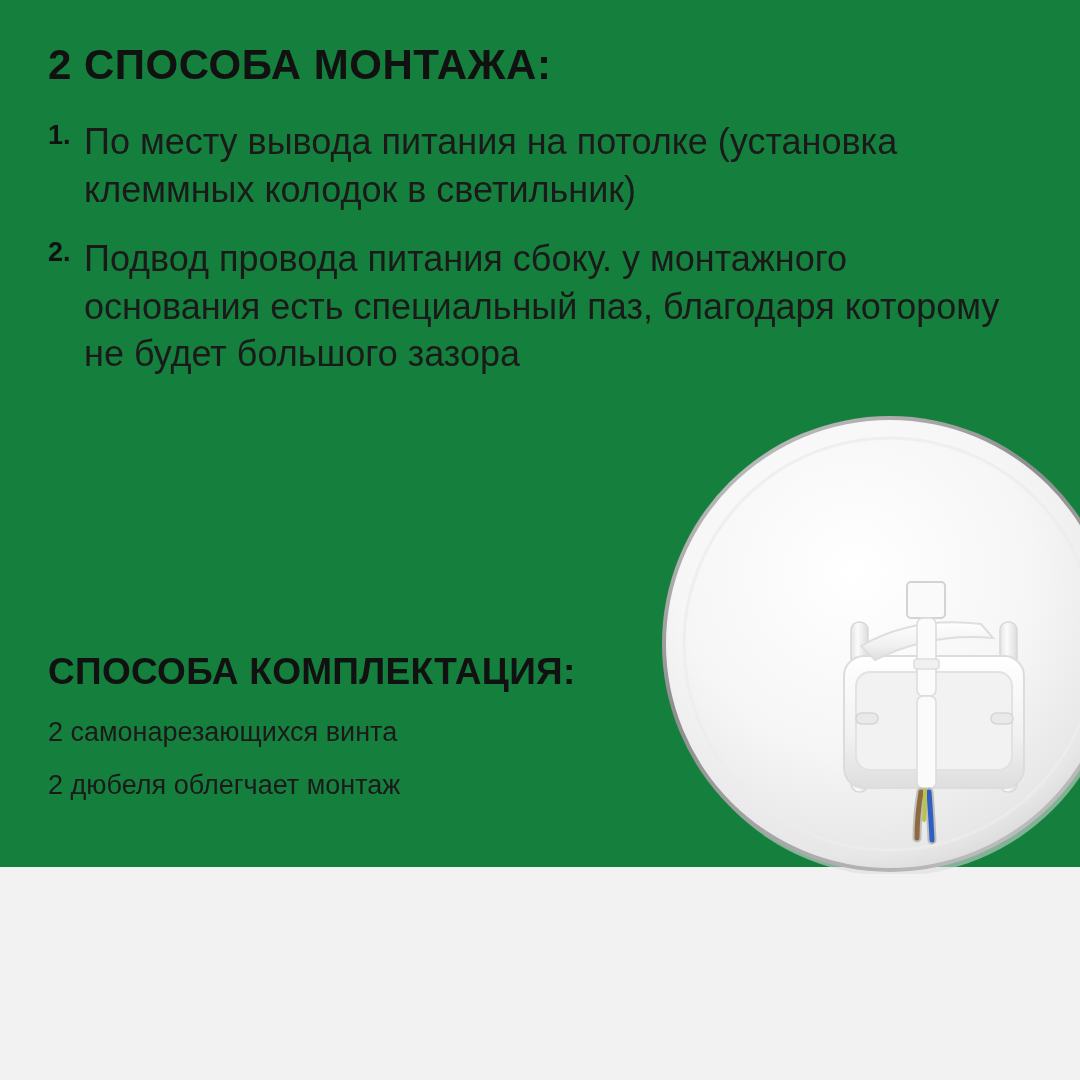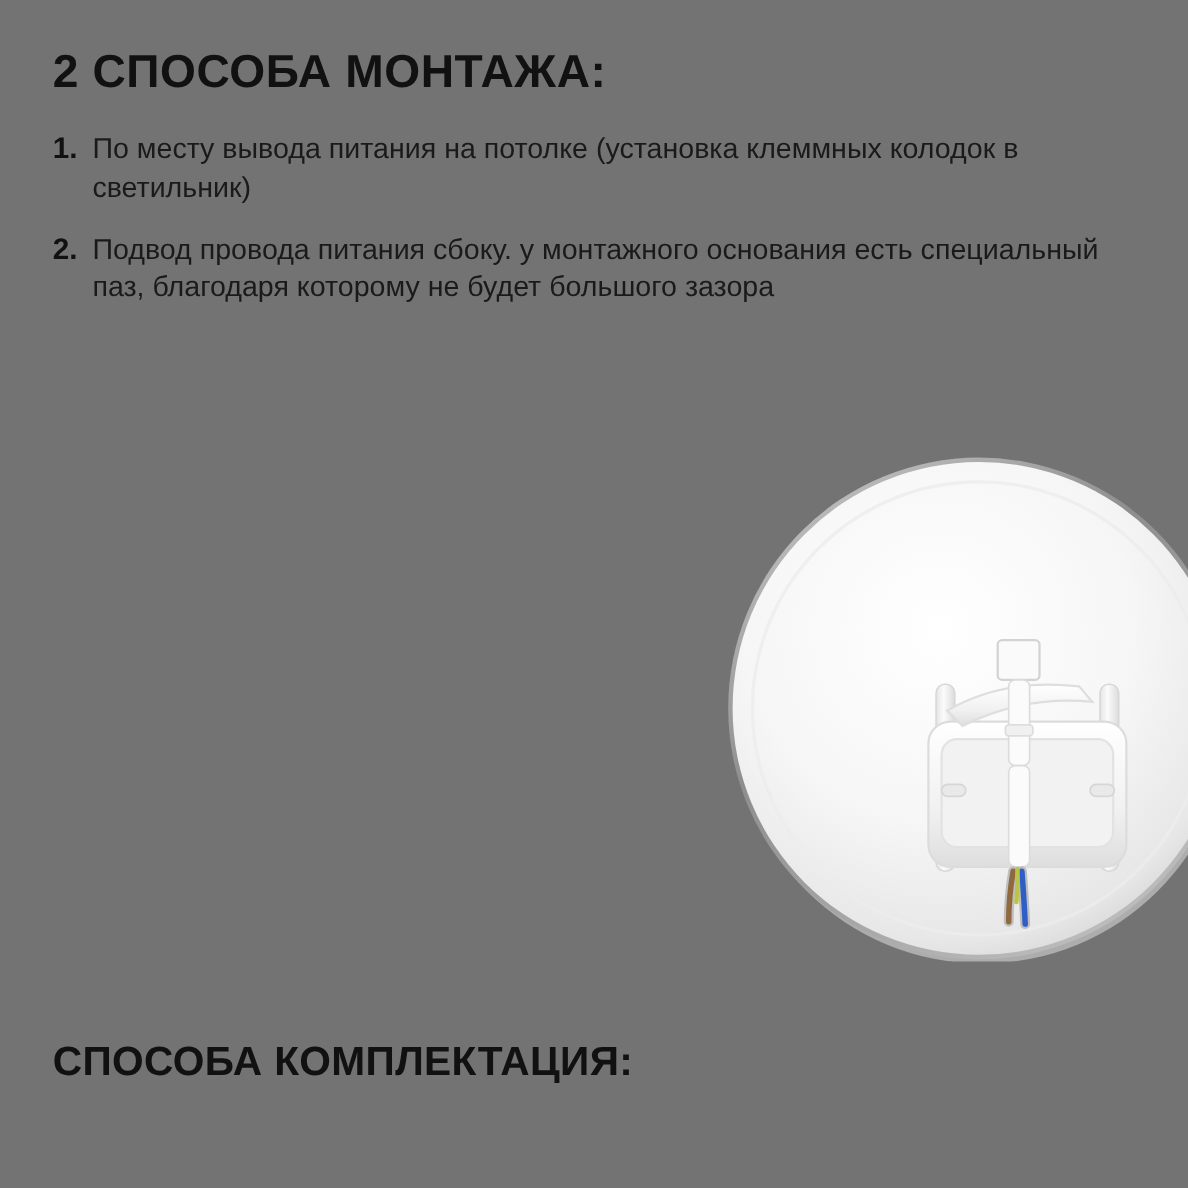--- a/index.html
+++ b/index.html
@@ -12,22 +12,22 @@
     background: #f2f2f2;
     font-family: "Liberation Sans", sans-serif;
     color: #1a1a1a;
     overflow: hidden;
     position: relative;
   }
 
   .page {
     position: relative;
     width: 1080px;
-    height: 1080px;
-    background: #737373;
+    height: 867px;
+    background: #15803d;
   }
 
   
   .top-block {
     position: absolute;
     left: 48px;
     top: 42px;
     width: 960px;
   }
 
@@ -55,21 +55,21 @@
   .method-num {
     font-size: 27px;
     font-weight: 700;
     line-height: 1.32;
     flex: 0 0 auto;
     width: 36px;
     color: #111111;
   }
 
   .method-text {
-    font-size: 26px;
+    font-size: 36px;
     font-weight: 400;
     line-height: 1.32;
     color: #1a1a1a;
     flex: 1 1 auto;
   }
 
   
   .bottom-block {
     position: absolute;
     left: 48px;
@@ -190,15 +190,19 @@
         <path d="M266 388 q-4 24 -4 46" stroke="#8f6a3f" stroke-width="5"></path>
         <path d="M274 388 q2 26 3 48" stroke="#bdbdbd" stroke-width="9"></path>
         <path d="M274 388 q2 26 3 48" stroke="#2f5fc4" stroke-width="5"></path>
         <path d="M270 386 q0 18 -1 30" stroke="#b9c44a" stroke-width="4"></path>
       </g>
     </svg>
   </div>
 
   <div class="bottom-block">
     <h2 class="heading-sub">СПОСОБА КОМПЛЕКТАЦИЯ:</h2>
+    <ul class="kit-list">
+      <li class="kit-item">2 самонарезающихся винта</li>
+      <li class="kit-item">2 дюбеля облегчает монтаж</li>
+    </ul>
   </div>
 
 </div>
 
 </body></html>

